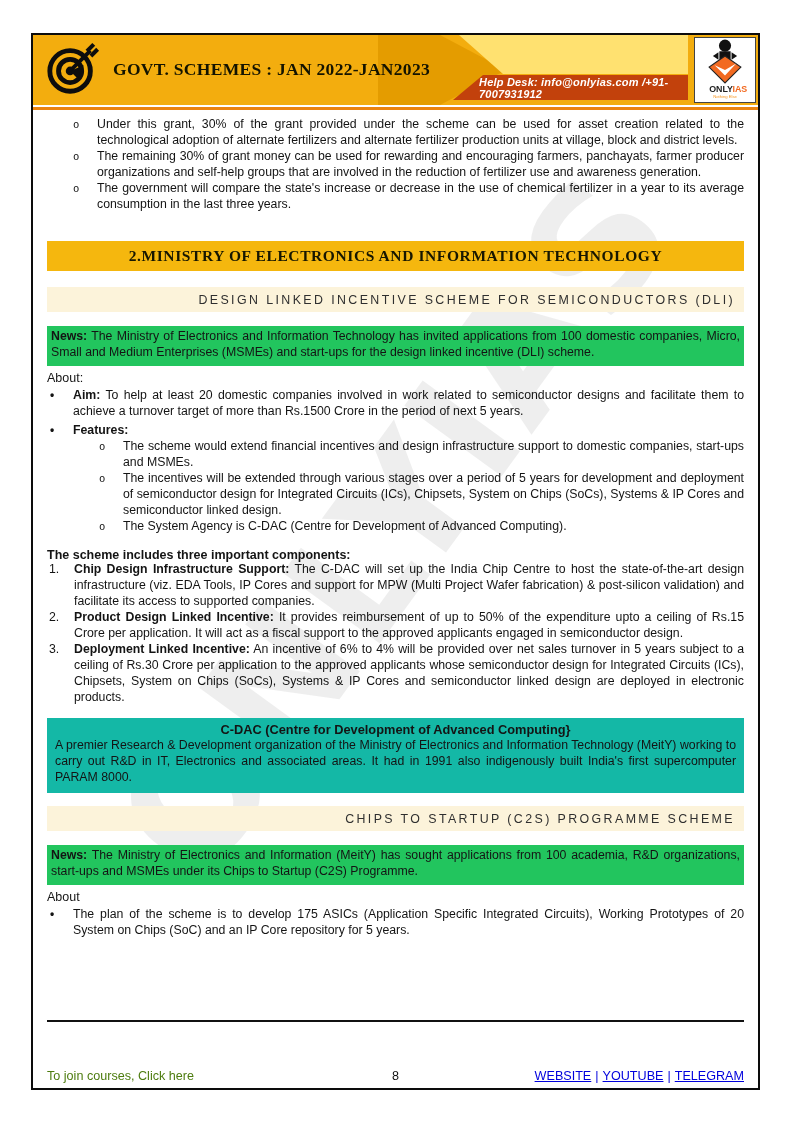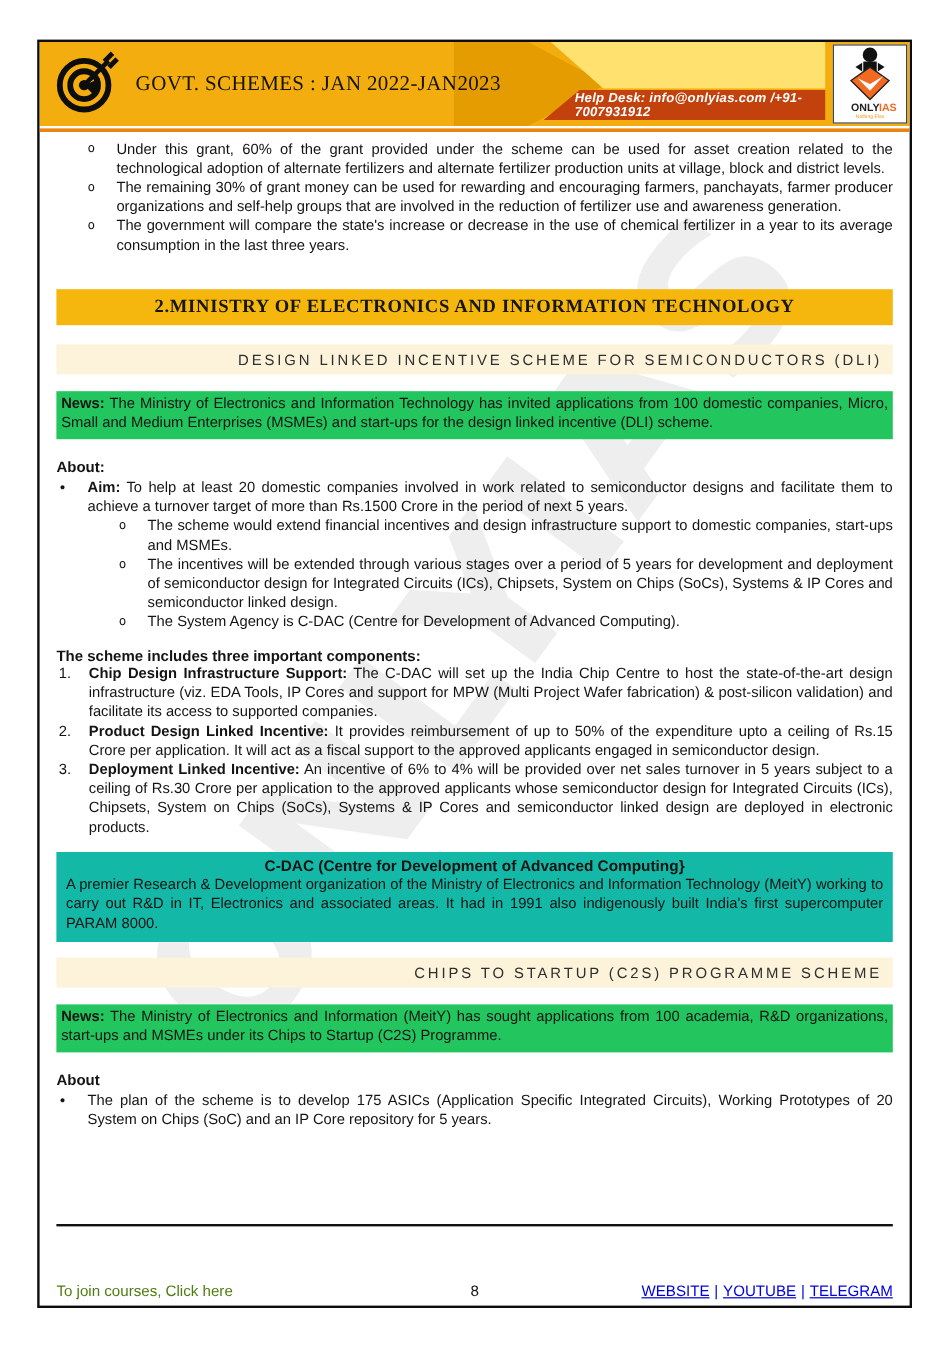--- a/index.html
+++ b/index.html
@@ -7,21 +7,21 @@
   .frame{position:absolute;left:31px;top:33px;width:729px;height:1057px;border:2px solid #0c0c0c;background:#fff;box-sizing:border-box;overflow:hidden;}
   
   .header{position:relative;height:70px;background:#f3ad0e;overflow:hidden;}
   .hdr-arrow{position:absolute;left:345px;top:0;width:130px;height:70px;background:#e49c00;
     clip-path:polygon(0 0,62px 0,128px 35px,62px 70px,0 70px);}
   .hdr-light{position:absolute;left:392px;top:0;right:70px;height:39px;background:#ffe170;
     clip-path:polygon(34px 0,100% 0,100% 100%,78px 100%);}
   .hdr-help{position:absolute;left:420px;right:70px;bottom:5px;height:25px;background:#c2410c;
     clip-path:polygon(30px 0,100% 0,100% 100%,0 100%);display:flex;align-items:center;justify-content:center;font-style:italic;}
   .hdr-help span{color:#fff;font-weight:bold;font-size:11px;letter-spacing:.2px;padding-left:26px;}
-  .hdr-title{position:absolute;left:80px;top:24px;font-family:"Liberation Serif",serif;font-weight:normal;
+  .hdr-title{position:absolute;left:80px;top:24px;font-family:"Liberation Serif",serif;font-weight:bold;
     font-size:17.5px;color:#131300;letter-spacing:.3px;}
   .target-icon{position:absolute;left:12px;top:7px;width:56px;height:56px;}
   .logo-box{position:absolute;right:2px;top:2px;width:60px;height:64px;background:#fff;border:1px solid #444;
     display:flex;align-items:flex-start;justify-content:center;}
   .orange-rule{height:3px;background:#ea830f;border-top:2px solid #fff;}
   
   .content{position:relative;padding:7px 14px 0;}
   .watermark{position:absolute;left:0;top:40px;width:100%;height:900px;display:flex;align-items:center;justify-content:center;
     pointer-events:none;z-index:0;}
   .watermark span{font-family:"DejaVu Sans",sans-serif;font-weight:bold;font-size:165px;letter-spacing:4px;
@@ -35,21 +35,21 @@
   .o-list .li .mk::before{content:"o";}
   .b-list .li .mk{margin-left:3px;flex:0 0 23px;font-size:12px;}
   .b-list .li .mk::before{content:"\2022";font-weight:bold;}
   .n-list .li .mk{margin-left:2px;flex:0 0 25px;}
   .sub{margin-left:26px;}
   .banner{margin-top:28px;height:30px;line-height:30px;text-align:center;background:#f5b70e;
     font-family:"Liberation Serif",serif;font-weight:bold;font-size:15.5px;color:#171700;letter-spacing:.6px;}
   .strip{margin-top:16px;background:#fcf3da;padding:6px 9px 5px;font-size:12.4px;letter-spacing:2.4px;color:#2f2f2f;text-align:right;}
   .news{margin-top:14px;background:#22c55e;padding:3px 4px 5px;}
   .bold-label{font-weight:bold;}
-  .about{margin-top:16px;font-weight:bold;font-size:12.5px;}
+  .about{margin-top:5px;font-weight:normal;font-size:12.5px;}
   .comp-head{margin-top:13px;font-weight:bold;font-size:12.5px;}
   .cdac{margin-top:12px;background:#14b8a6;padding:4px 8px 7px;}
   .cdac-title{text-align:center;font-weight:bold;font-size:12.8px;margin-bottom:1px;}
   
   .footer{position:absolute;left:14px;right:14px;bottom:5px;z-index:2;background:#fff;}
   .footer-rule{border-top:2px solid #111;margin-bottom:7px;}
   .footer-row{display:flex;align-items:baseline;font-size:12.6px;}
   .footer-left{flex:1;color:#4d7c0f;}
   .footer-center{flex:0 0 auto;color:#111;}
   .footer-right{flex:1;text-align:right;color:#0000dd;margin-top:40px;}
@@ -95,21 +95,21 @@
 
   <div class="watermark">
     <span>ONLYIAS</span>
   </div>
 
   <div class="content">
 
     <div class="o-list body-txt z">
       <div class="li">
         <span class="mk"></span>
-        <span class="tx">Under this grant, 60% of the grant provided under the scheme can be used for asset creation related to the technological adoption of alternate fertilizers and alternate fertilizer production units at village, block and district levels.</span>
+        <span class="tx">Under this grant, 30% of the grant provided under the scheme can be used for asset creation related to the technological adoption of alternate fertilizers and alternate fertilizer production units at village, block and district levels.</span>
       </div>
       <div class="li">
         <span class="mk"></span>
         <span class="tx">The remaining 30% of grant money can be used for rewarding and encouraging farmers, panchayats, farmer producer organizations and self-help groups that are involved in the reduction of fertilizer use and awareness generation.</span>
       </div>
       <div class="li">
         <span class="mk"></span>
         <span class="tx">The government will compare the state's increase or decrease in the use of chemical fertilizer in a year to its average consumption in the last three years.</span>
       </div>
     </div>
@@ -121,20 +121,24 @@
     <div class="news body-txt z">
       <span class="bold-label">News:</span><span> The Ministry of Electronics and Information Technology has invited applications from 100 domestic companies, Micro, Small and Medium Enterprises (MSMEs) and start-ups for the design linked incentive (DLI) scheme.</span>
     </div>
 
     <div class="about z">About:</div>
 
     <div class="b-list body-txt z">
       <div class="li" style="margin-top:3px;">
         <span class="mk"></span>
         <span class="tx"><span class="bold-label">Aim:</span><span> To help at least 20 domestic companies involved in work related to semiconductor designs and facilitate them to achieve a turnover target of more than Rs.1500 Crore in the period of next 5 years.</span></span>
+      </div>
+      <div class="li" style="margin-top:3px;">
+        <span class="mk"></span>
+        <span class="tx bold-label">Features:</span>
       </div>
     </div>
 
     <div class="o-list body-txt z sub">
       <div class="li">
         <span class="mk"></span>
         <span class="tx">The scheme would extend financial incentives and design infrastructure support to domestic companies, start-ups and MSMEs.</span>
       </div>
       <div class="li">
         <span class="mk"></span>

